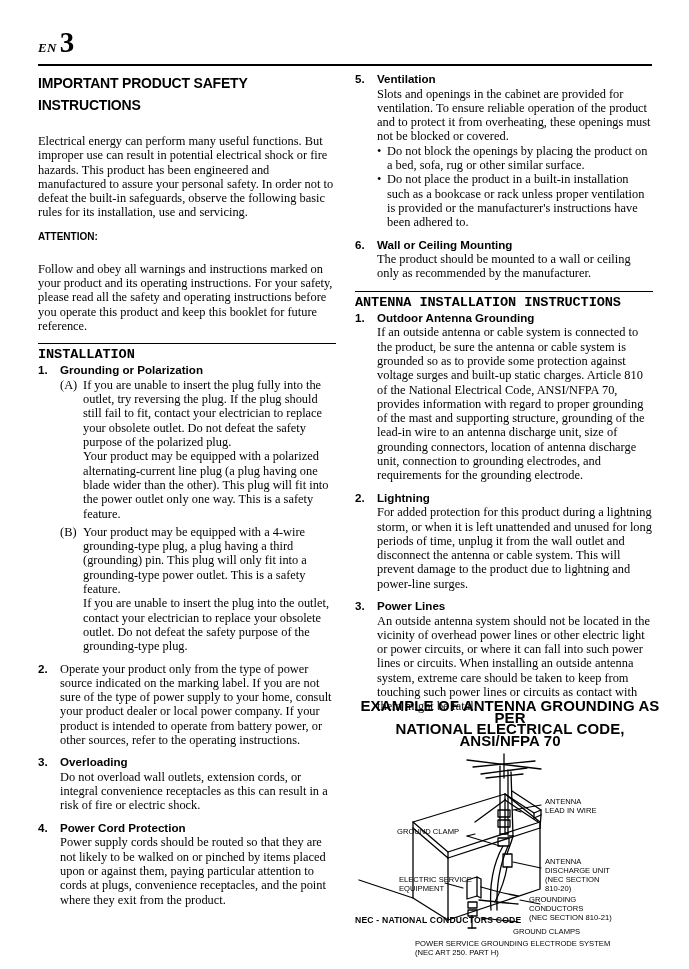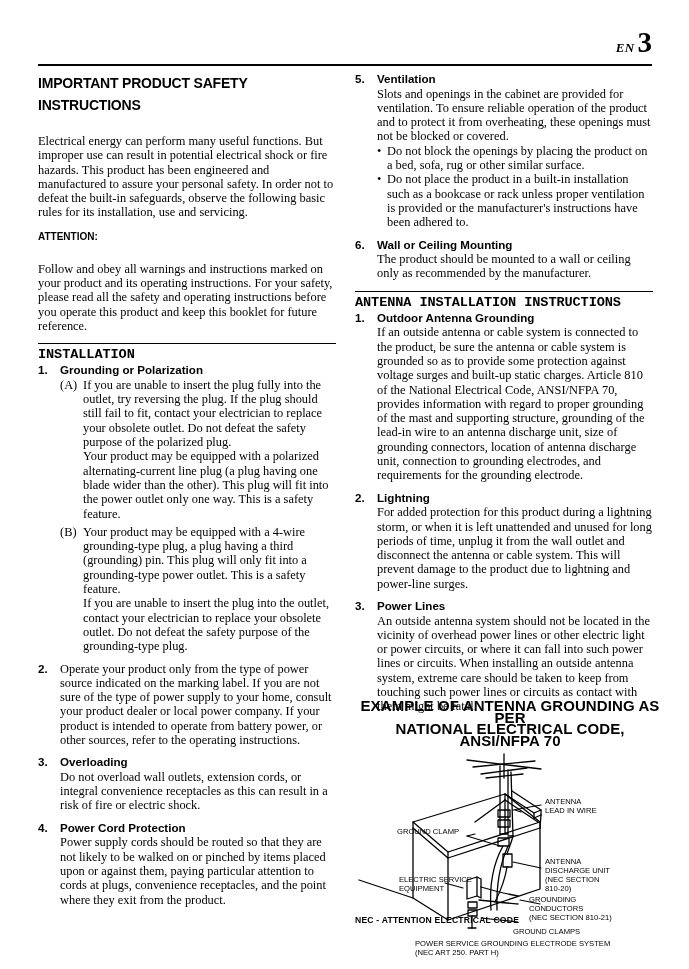--- a/index.html
+++ b/index.html
@@ -23,21 +23,20 @@
     height: 969px;
   }
 
   
   .page-header {
     position: absolute;
     left: 38px;
     top: 26px;
     width: 614px;
     height: 36px;
-    text-align: right;
   }
   .page-header .en {
     font-family: "Liberation Serif", serif;
     font-style: italic;
     font-weight: bold;
     font-size: 13px;
     letter-spacing: 0.3px;
     vertical-align: baseline;
   }
   .page-header .pgnum {
@@ -460,16 +459,16 @@
           <text class="figtext" x="158" y="184">GROUND CLAMPS</text>
         </g>
       </svg>
 
       <svg width="310" height="26" viewBox="0 0 310 26" style="position:absolute;left:0;top:188px;">
         <text class="figtext" x="60" y="8">POWER SERVICE GROUNDING ELECTRODE SYSTEM</text>
         <text class="figtext" x="60" y="17">(NEC ART 250. PART H)</text>
       </svg>
     </div>
 
-    <div class="fig-footer">NEC - ATTENTION ELECTRICAL CODE</div>
+    <div class="fig-footer">NEC - NATIONAL CONDUCTORS CODE</div>
   </div>
 
 </div>
 
 </body></html>

